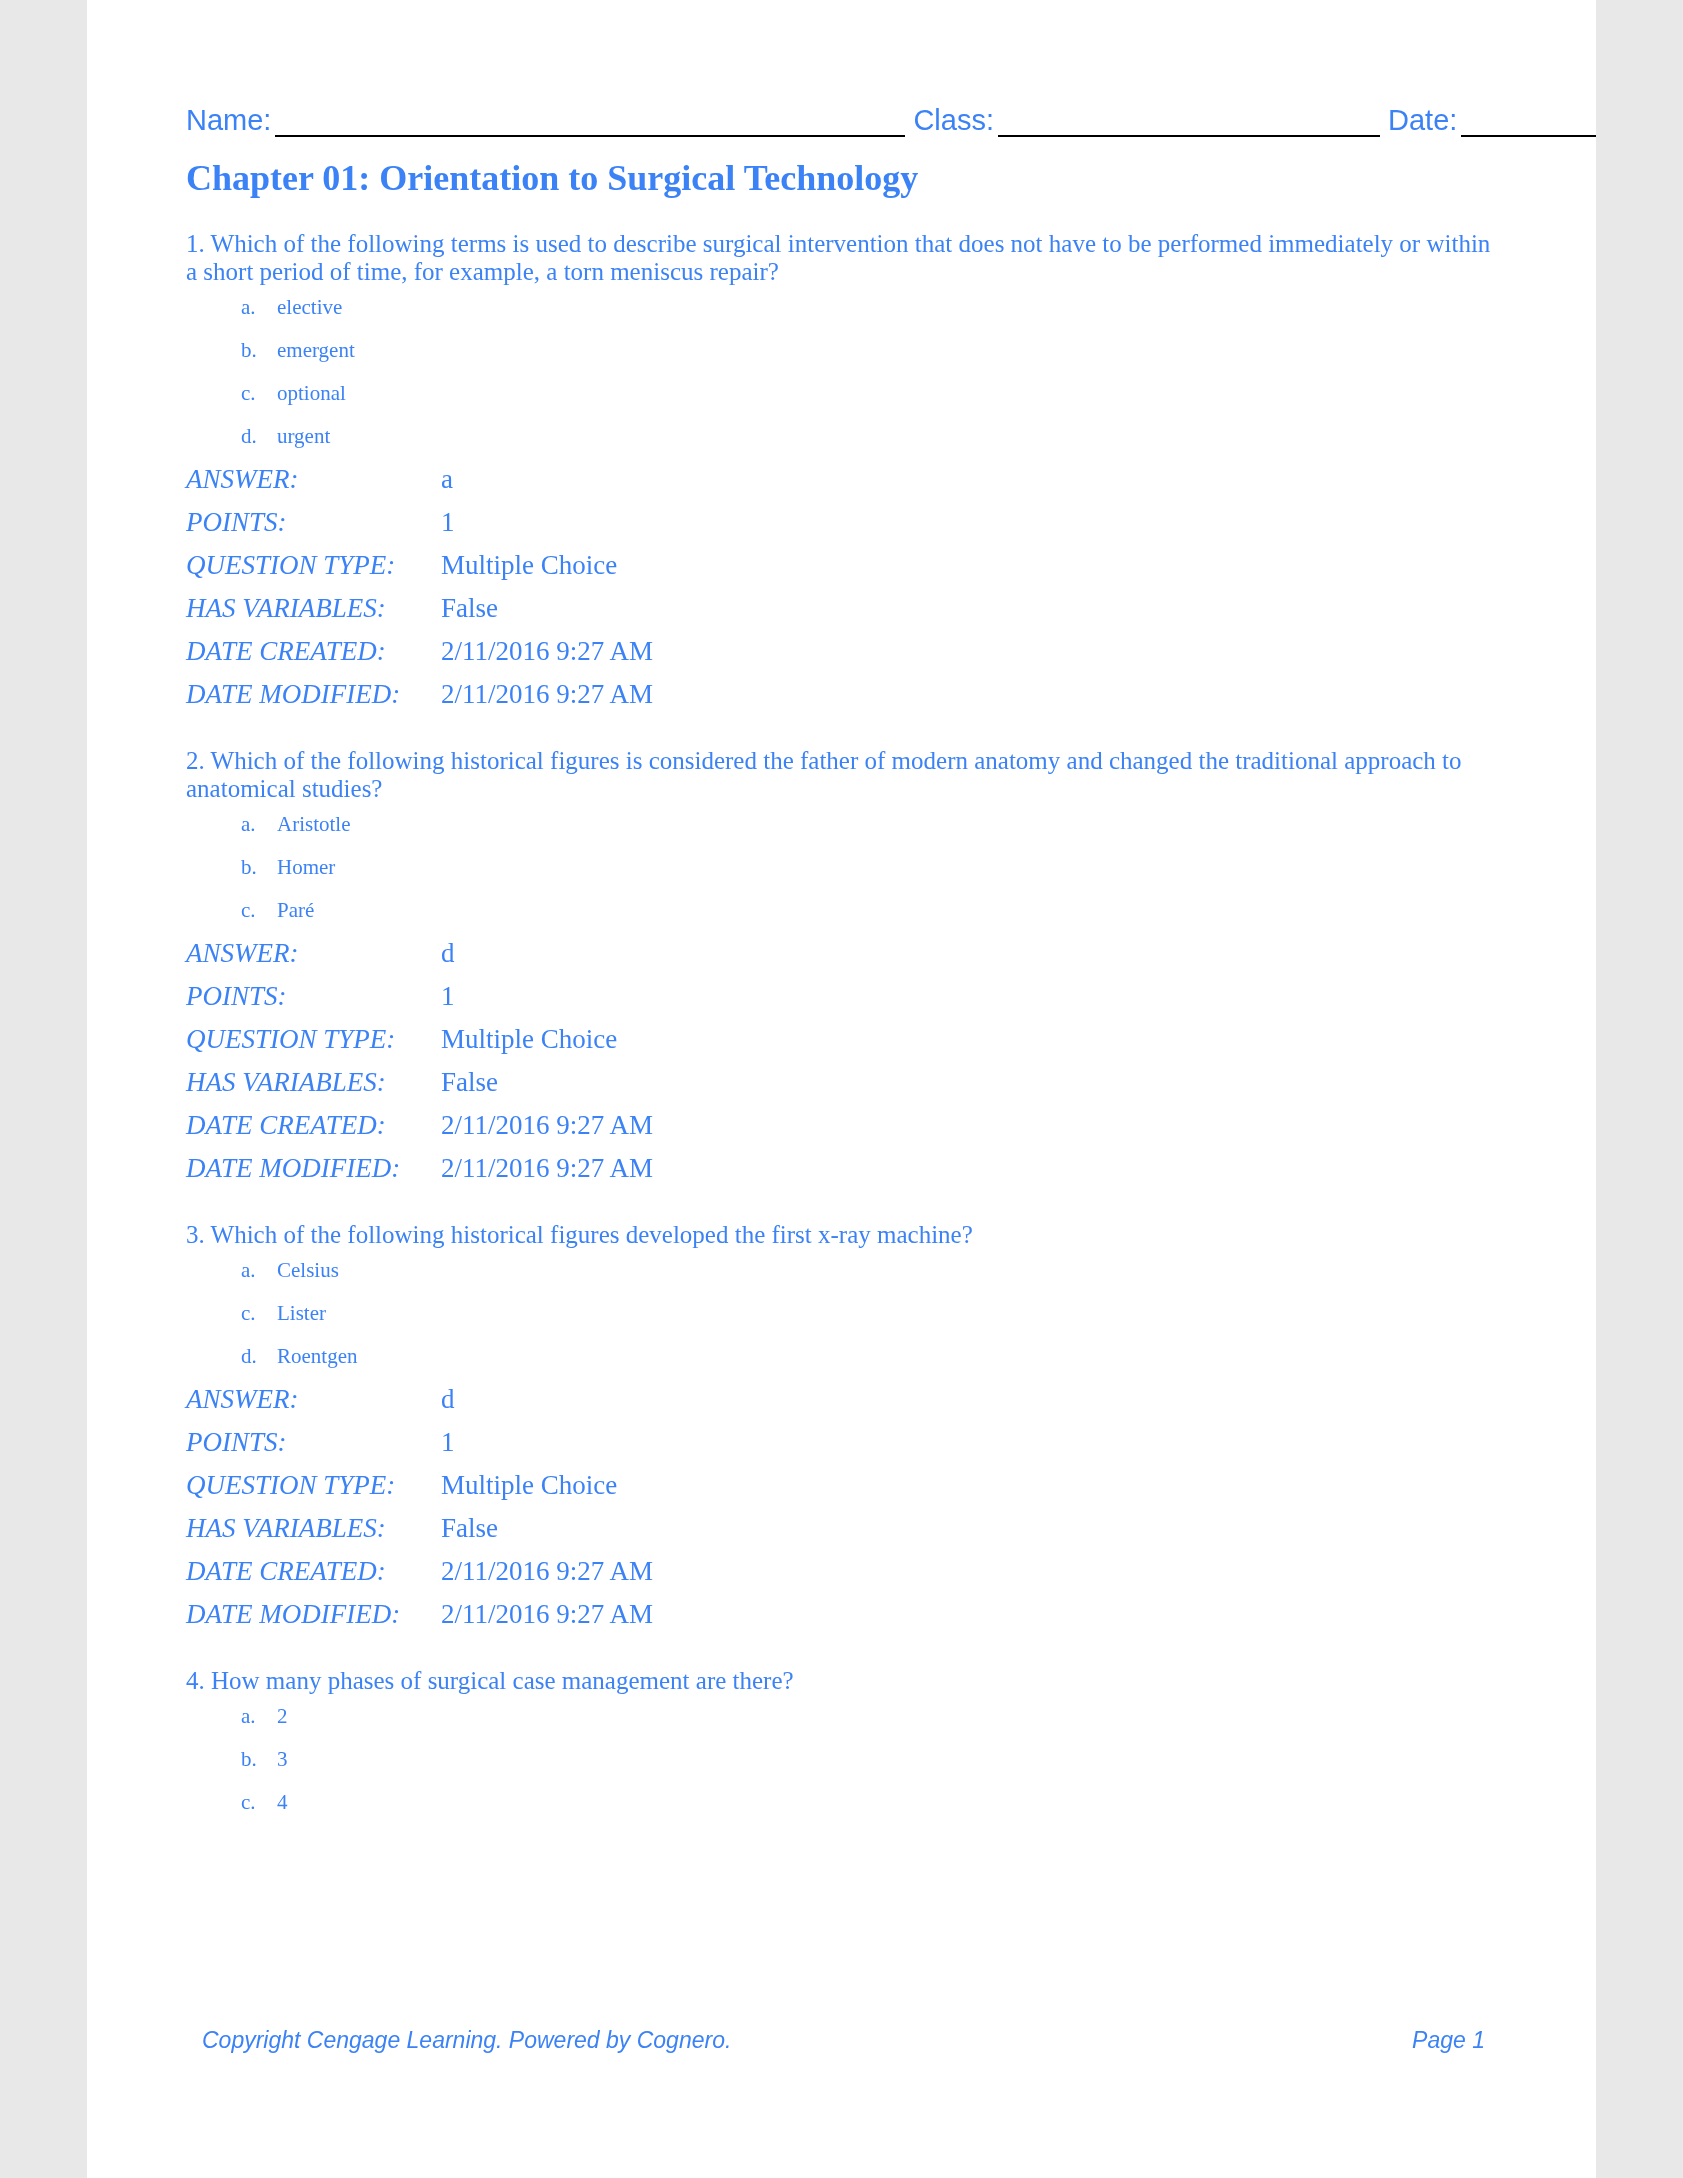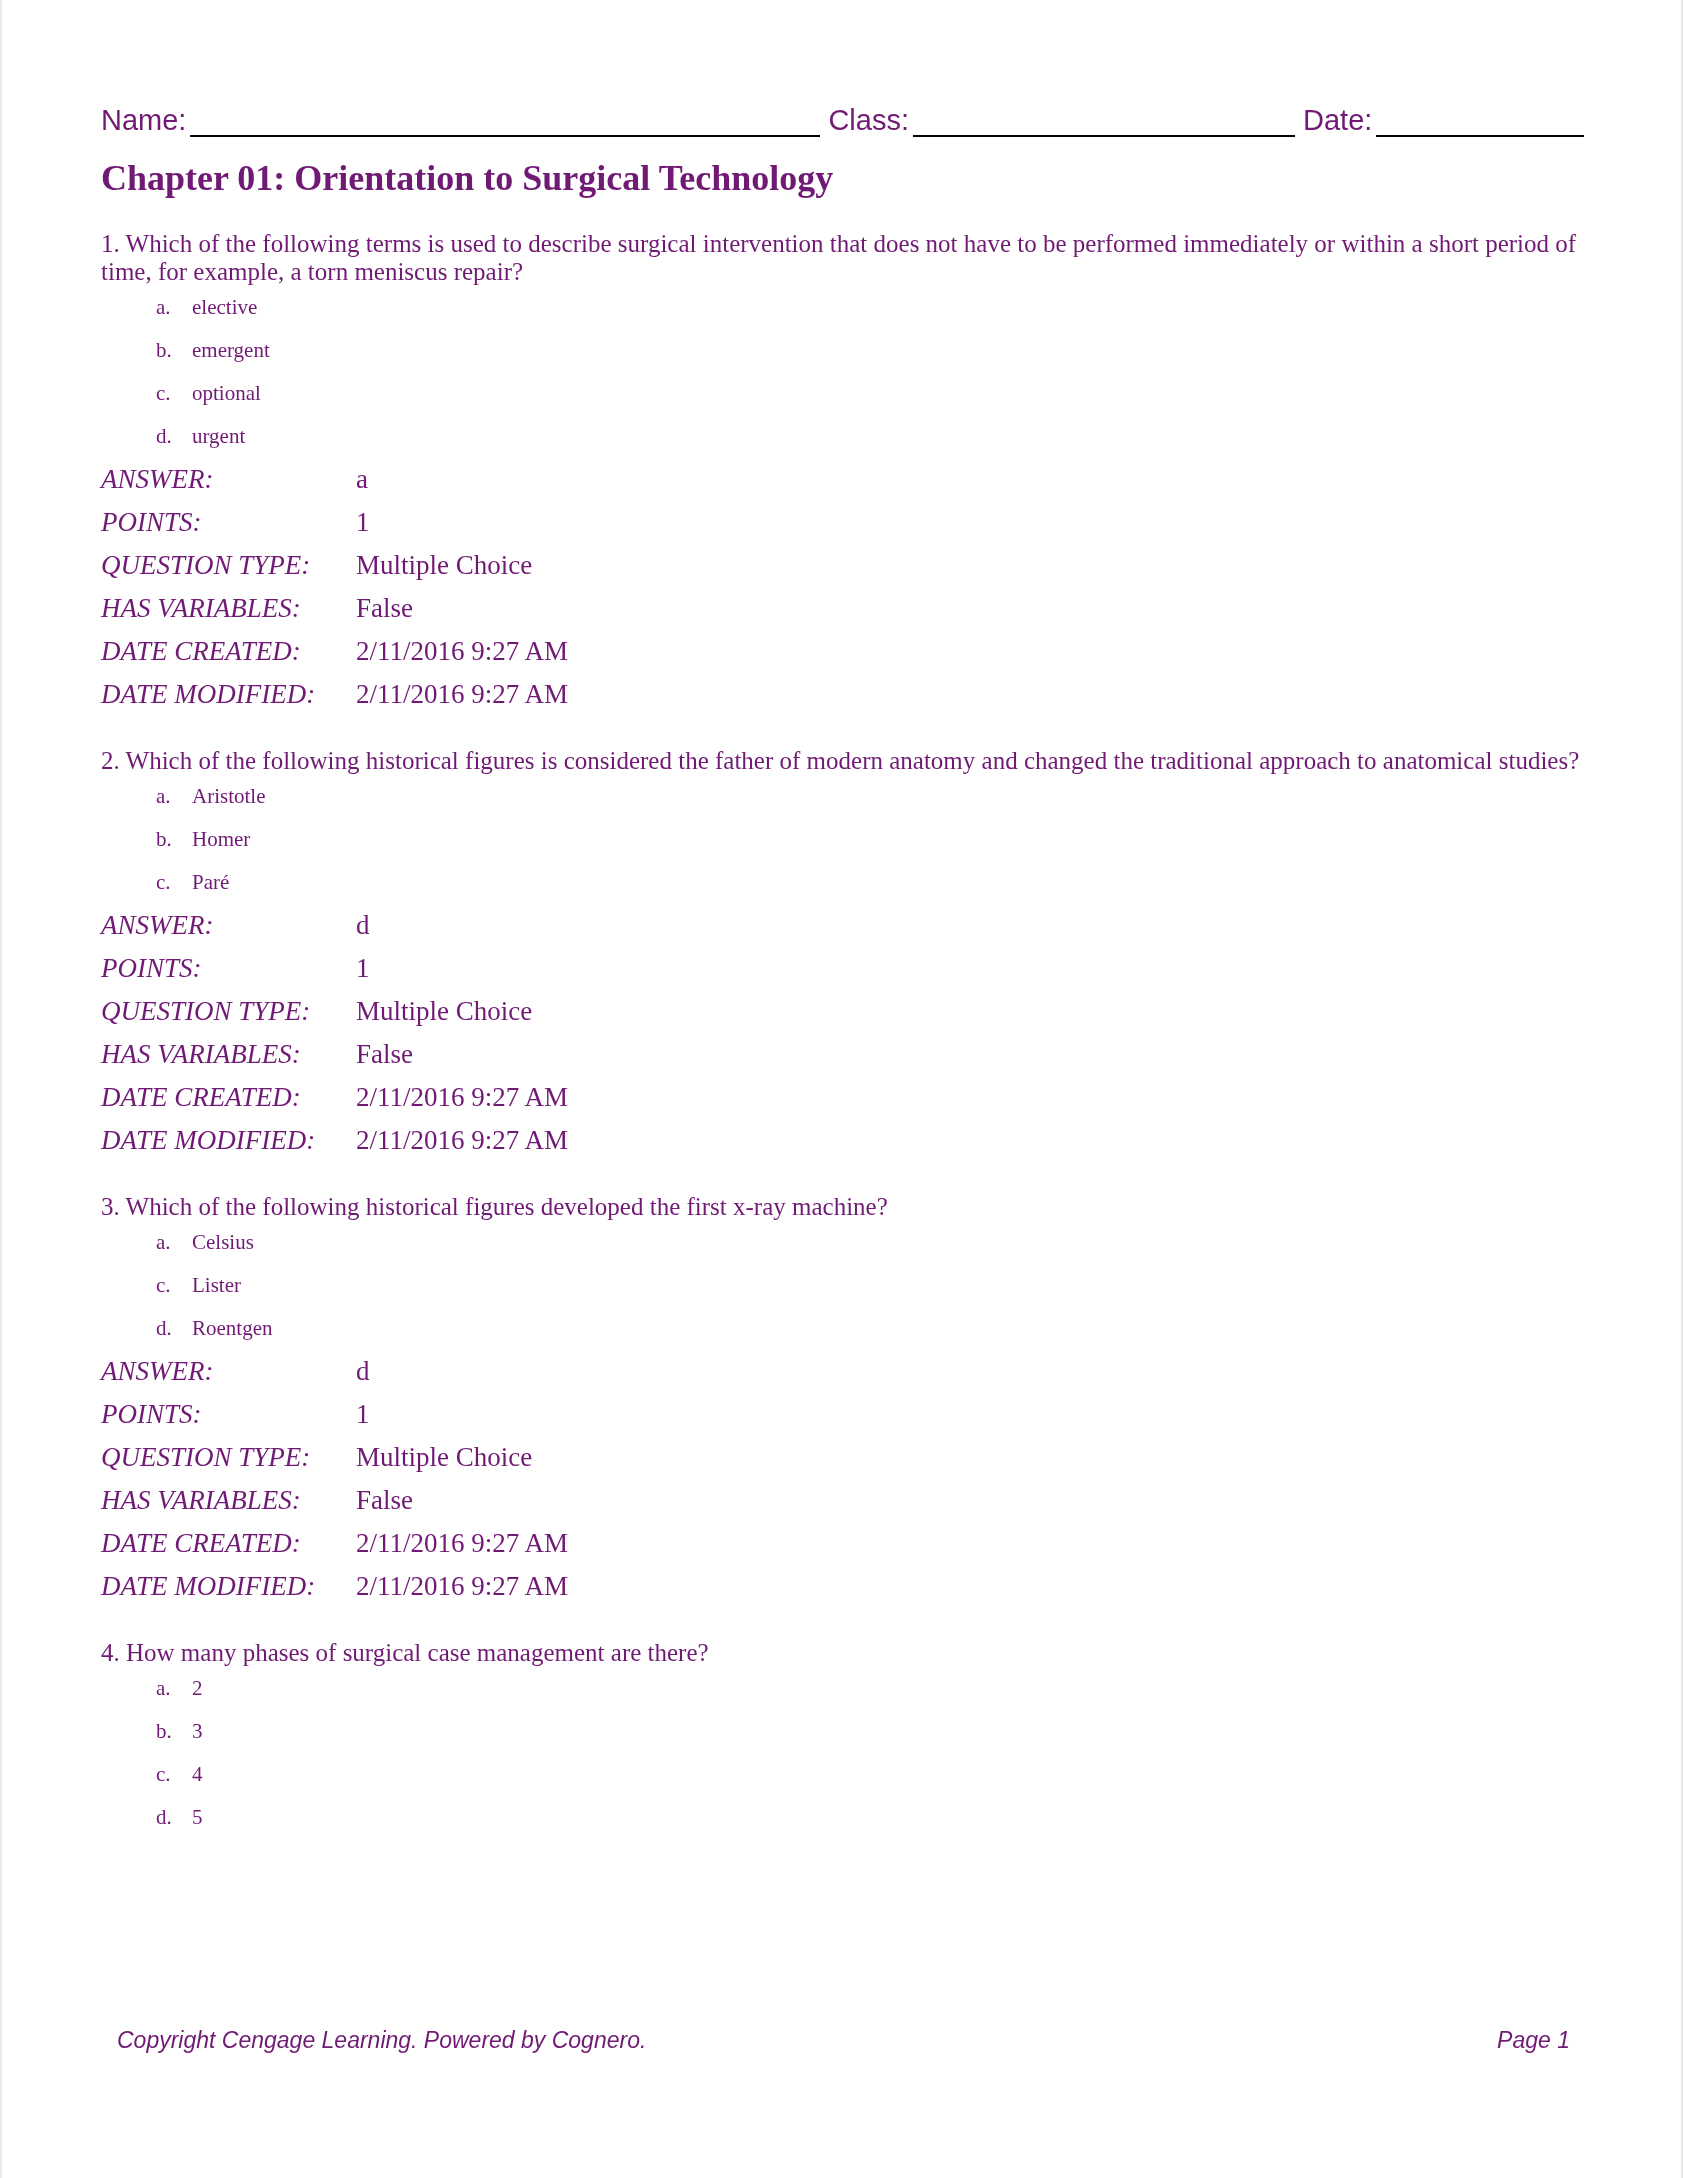--- a/index.html
+++ b/index.html
@@ -1,20 +1,20 @@
 <!DOCTYPE html>
 <html><head>
 <meta charset="utf-8">
 <style>
   html,body { margin:0; padding:0; background:#e8e8e8; }
   .page {
     position:relative;
-    width:1679px; height:2178px;
+    width:1509px; height:2178px;
     background:#ffffff;
-    color:#701a75;
+    color:#3b82f6;
     font-family:"Liberation Serif", serif;
     overflow:hidden;
     margin:0 auto;
   }
   
   .header {
     display:flex;
     align-items:flex-end;
     margin:0 97px 0 99px;
     padding-top:101px;
@@ -204,21 +204,20 @@
           </div>
       </div>
     </div>
 
     <div class="question">
       <div class="q-text"><span>4.</span> <span>How many phases of surgical case management are there?</span></div>
       <div class="choices">
         <div class="choice"><span class="choice-letter">a.</span><span>2</span></div>
         <div class="choice"><span class="choice-letter">b.</span><span>3</span></div>
         <div class="choice"><span class="choice-letter">c.</span><span>4</span></div>
-        <div class="choice"><span class="choice-letter">d.</span><span>5</span></div>
       </div>
     </div>
 
   </div>
 
   <div class="footer">
     <span>Copyright Cengage Learning. Powered by Cognero.</span>
     <span>Page 1</span>
   </div>
 

